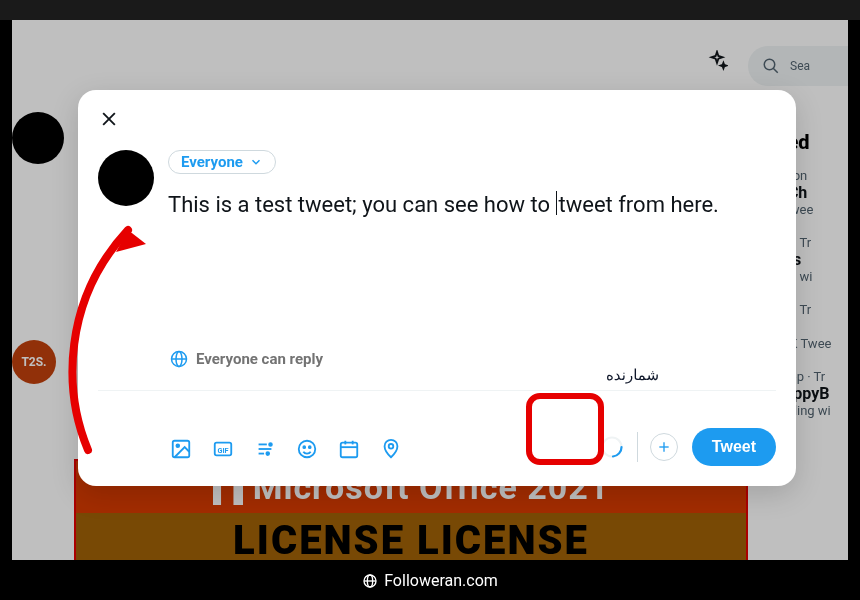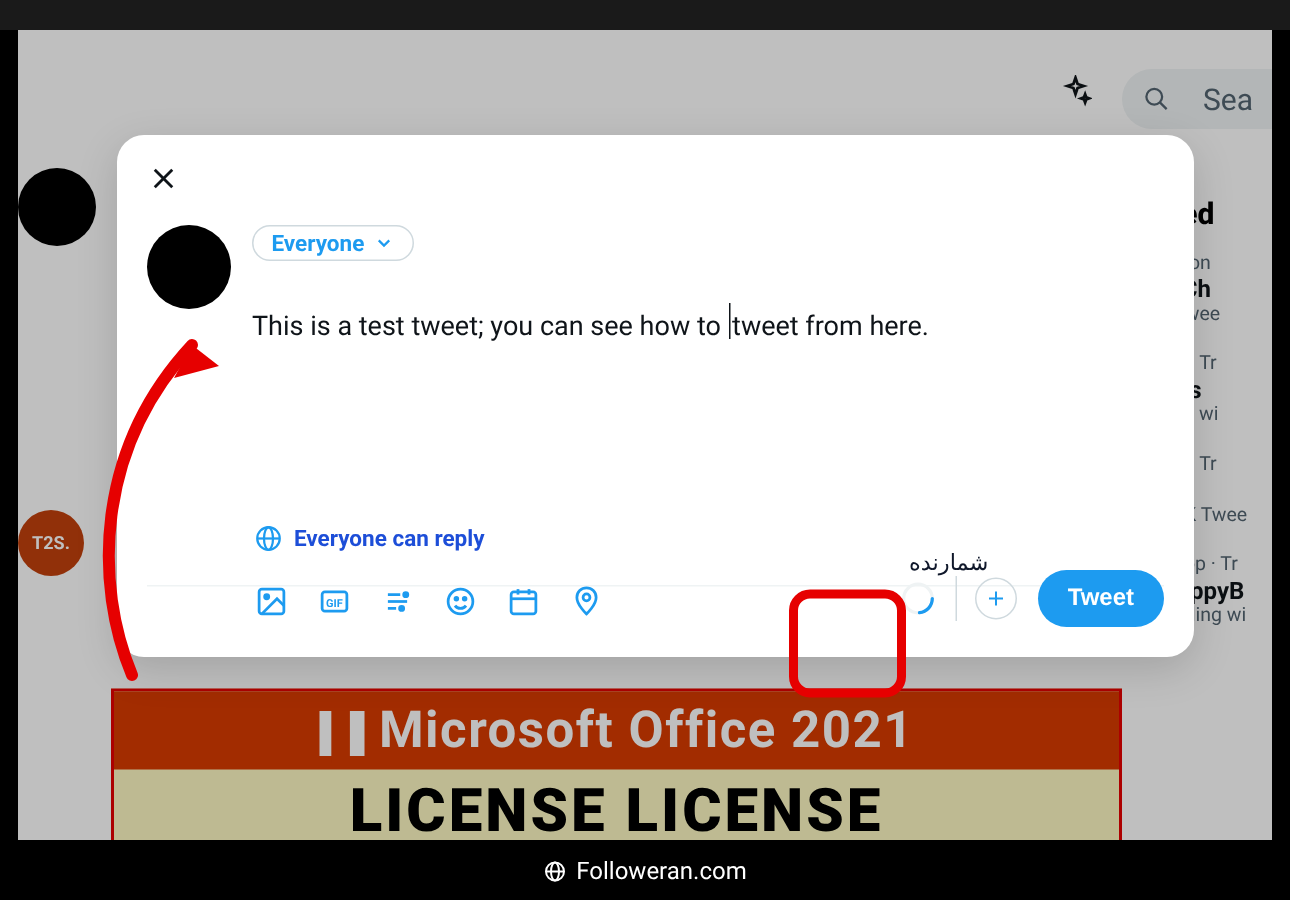--- a/index.html
+++ b/index.html
@@ -36,35 +36,35 @@
   .bg-sparkle {
     position: absolute; right: 120px; top: 30px; color: #0f1419;
   }
   .bg-search {
     position: absolute; right: -30px; top: 26px;
     width: 130px; height: 40px;
     background: #eff3f4; border-radius: 20px;
     display: flex; align-items: center; padding-left: 14px;
     color: #536471;
   }
-  .bg-search span.ph { margin-left: 22px; font-size: 20px; }
+  .bg-search span.ph { margin-left: 10px; font-size: 12px; }
   .bg-avatar-left {
     position: absolute; left: 0; top: 92px;
     width: 52px; height: 52px; border-radius: 50%; background: #000;
   }
   .bg-sideicon {
     position: absolute; left: 0; top: 320px;
     width: 44px; height: 44px; border-radius: 50%;
     background: #c2410c; color: #fff;
     display: flex; align-items: center; justify-content: center;
     font-size: 12px; font-weight: 700;
   }
   .promo-card {
     position: absolute; left: 62px; bottom: -10px; right: 100px;
-    border: 2px solid #e60000; background: #fef9c3;
+    border: 2px solid #e60000; background: #a16207;
     padding: 0;
   }
   .promo-top {
     background: #d83b01; color: #fff; font-weight: 700;
     font-size: 34px; text-align: center; padding: 6px 0;
     letter-spacing: 1px;
   }
   .promo-top .officon {
     display: inline-block; width: 30px; height: 30px;
     background: #fff; color: #d83b01; font-weight: 900;
@@ -78,21 +78,21 @@
     position: absolute; right: -46px; top: 110px; width: 130px;
     font-size: 14px;
   }
   .trend-item { margin-bottom: 18px; }
   .trend-meta { color: #536471; font-size: 13px; }
   .trend-title { color: #0f1419; font-weight: 700; font-size: 16px; }
   .trends-header { font-weight: 800; font-size: 20px; margin-bottom: 14px; }
 
   
   .modal {
-    position: absolute; left: 66px; top: 70px; width: 718px; height: 348px;
+    position: absolute; left: 66px; top: 70px; width: 718px; height: 396px;
     background: #fff; border-radius: 18px;
     box-shadow: 0 8px 28px rgba(0,0,0,.15);
     z-index: 10;
   }
   .modal-close {
     position: absolute; left: 14px; top: 12px;
     width: 34px; height: 34px; border-radius: 50%;
     display: flex; align-items: center; justify-content: center;
     cursor: pointer; color: #0f1419;
   }
@@ -106,32 +106,32 @@
   }
   .compose-body { margin-left: 14px; flex: 1; }
   .audience-chip {
     display: inline-flex; align-items: center;
     border: 1px solid #cfd9de; border-radius: 16px;
     padding: 2px 12px; color: #1d9bf0; font-weight: 700; font-size: 15px;
     cursor: pointer;
   }
   .audience-chip svg { margin-left: 6px; }
   .tweet-text {
-    margin-top: 28px; font-size: 18px; color: #0f1419;
+    margin-top: 16px; font-size: 22px; color: #0f1419;
     line-height: 1.35; padding-right: 30px;
     outline: none;
   }
   .caret {
     display: inline-block; width: 1px; height: 24px;
     background: #0f1419; vertical-align: -3px; margin: 0 1px;
   }
   .reply-scope {
     position: absolute; left: 92px; top: 260px;
     display: inline-flex; align-items: center;
-    color: #1d4ed8; font-weight: 700; font-size: 15px;
+    color: #737373; font-weight: 700; font-size: 15px;
   }
   .reply-scope svg { margin-right: 8px; }
   .divider {
     position: absolute; left: 20px; right: 20px; top: 300px;
     height: 1px; background: #eff3f4;
   }
   .toolbar {
     position: absolute; left: 92px; bottom: 26px;
     display: flex; gap: 20px; color: #1d9bf0;
   }

